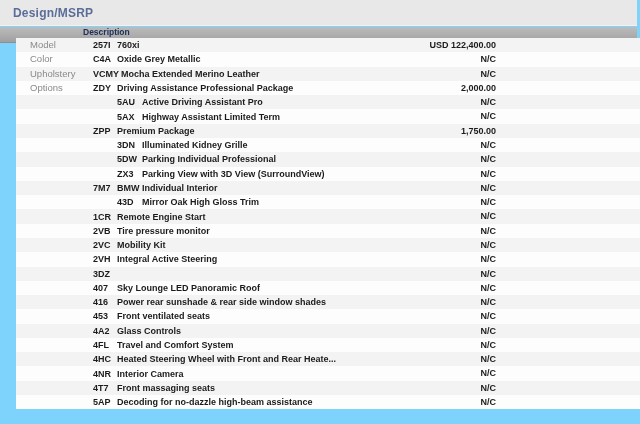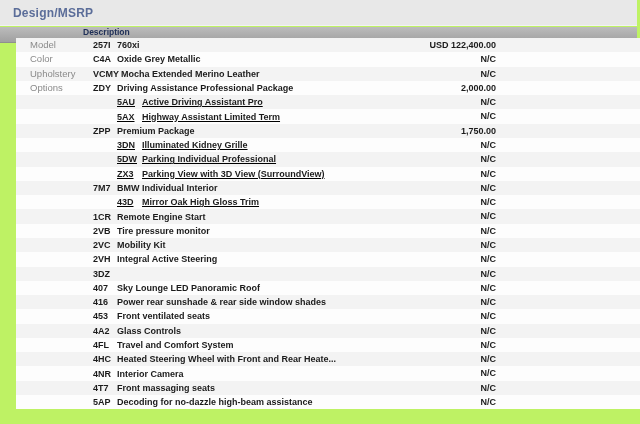--- a/index.html
+++ b/index.html
@@ -2,21 +2,21 @@
 <html><head>
 <meta charset="utf-8">
 <style>
   html,body{margin:0;padding:0;}
   body{
     width:640px;height:424px;
     background:#ffffff;
     font-family:"Liberation Sans", sans-serif;
     overflow:hidden;
   }
-  .page{position:relative;width:640px;height:424px;background:#bef264;}
+  .page{position:relative;width:640px;height:424px;background:#7dd3fc;}
 
   
   .title-bar{
     position:absolute;top:0;left:0;width:637px;height:26px;
     background:#e8e8e8;
     border-bottom:1px solid #f2f2f2;
     box-sizing:border-box;
   }
   .page-title{
     position:absolute;left:13px;top:6px;
@@ -48,21 +48,21 @@
 
   .cat{
     position:absolute;left:14px;top:0;
     font-size:9.5px;color:#8a8a8a;line-height:14.3px;
     white-space:nowrap;
   }
   .content{
     position:absolute;left:77px;top:0;display:flex;align-items:center;
     height:14.3px;white-space:nowrap;
   }
-  .row.sub .content{left:101px;text-decoration:underline;}
+  .row.sub .content{left:101px;}
   .code{
     min-width:22px;padding-right:2px;
     font-size:9px;font-weight:bold;color:#1b1b1b;
   }
   .row.sub .code{min-width:23px;}
   .desc{
     font-size:9px;font-weight:bold;color:#1b1b1b;
   }
   .msrp{
     position:absolute;right:157px;top:0;

